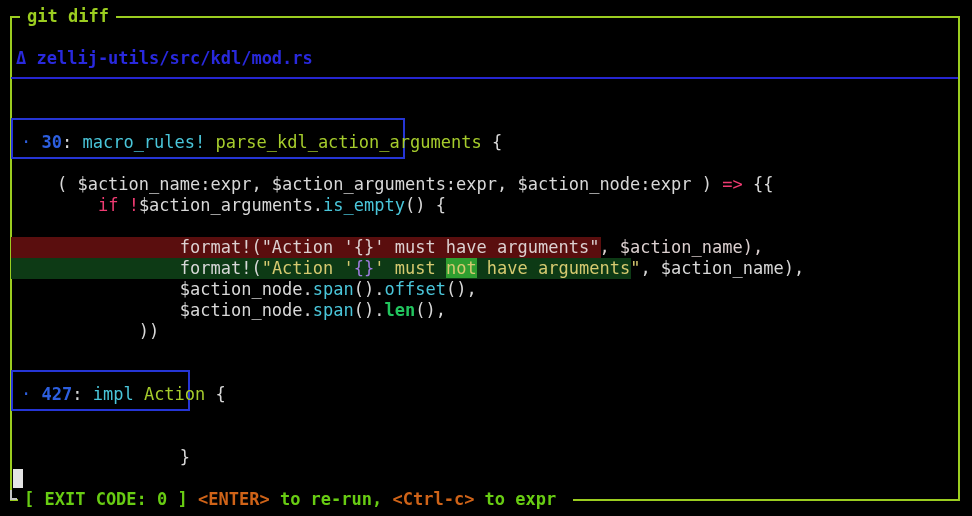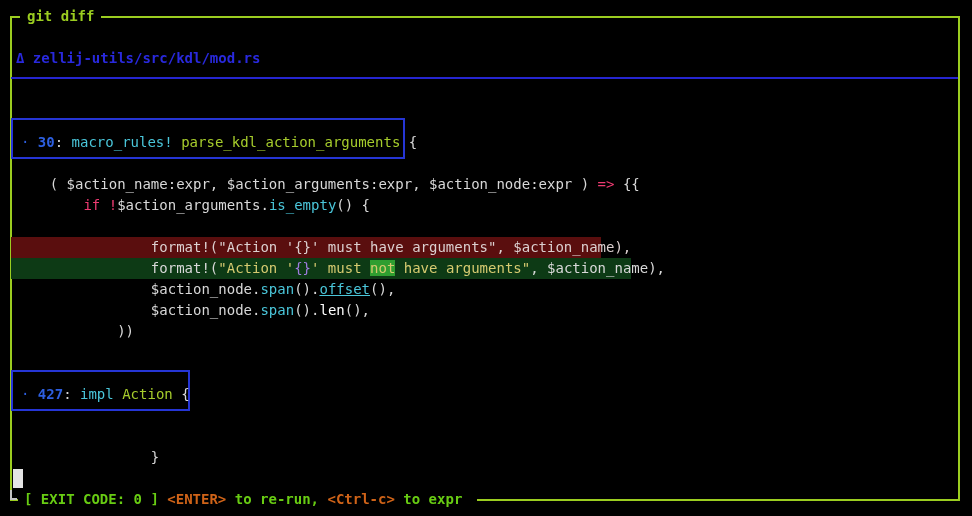--- a/index.html
+++ b/index.html
@@ -1,18 +1,18 @@
 <!DOCTYPE html>
 <html><head>
 <meta charset="utf-8">
 <style>
   html,body{margin:0;padding:0;background:#000;}
   .screen{
     position:relative;width:972px;height:516px;background:#000;overflow:hidden;
-    font-family:"DejaVu Sans Mono",monospace;font-size:14px;line-height:21px;
+    font-family:"DejaVu Sans Mono",monospace;font-size:17px;line-height:21px;
   }
   .frame{
     position:absolute;left:10px;top:16px;width:950px;height:485px;
     box-sizing:border-box;border:2px solid #9bcd20;z-index:1;
   }
   .title{
     position:absolute;left:20px;top:6px;height:21px;line-height:21px;z-index:3;
     background:#000;padding:0 7px;font-weight:bold;color:#9bcd20;white-space:pre;
   }
   .file-underline{position:absolute;left:11px;top:77px;width:947px;height:2px;background:#2525d0;z-index:1;}
@@ -57,24 +57,24 @@
       </div>
       <div class="trow" style="top: 237px;">
         <span class="rowbg" style="background: rgb(90, 14, 14); width: 590px;"></span>
         <span class="seg-line" style="left: 16px;"><span style="color: rgb(220, 208, 208);">                format!("Action '{}' must have arguments", $action_name),</span></span>
       </div>
       <div class="trow" style="top: 258px;">
         <span class="rowbg" style="background: rgb(13, 58, 21); width: 620px;"></span>
         <span class="seg-line" style="left: 16px;"><span style="color: rgb(216, 216, 216);">                format!(</span><span style="color: rgb(214, 202, 112);">"Action '</span><span style="color: rgb(159, 124, 224);">{}</span><span style="color: rgb(214, 202, 112);">' must </span><span style="color: rgb(214, 202, 112); background: rgb(47, 158, 48);">not</span><span style="color: rgb(214, 202, 112);"> have arguments"</span><span style="color: rgb(216, 216, 216);">, $action_name),</span></span>
       </div>
       <div class="trow" style="top: 279px;">
-        <span class="seg-line" style="left: 16px;"><span style="color: rgb(216, 216, 216);">                $action_node.</span><span style="color: rgb(74, 198, 218);">span</span><span style="color: rgb(216, 216, 216);">().</span><span style="color: rgb(74, 198, 218); text-decoration: underline;">offset</span><span style="color: rgb(216, 216, 216);">(),</span></span>
+        <span class="seg-line" style="left: 16px;"><span style="color: rgb(216, 216, 216);">                $action_node.</span><span style="color: rgb(74, 198, 218);">span</span><span style="color: rgb(216, 216, 216);">().</span><span style="color: rgb(74, 198, 218);">offset</span><span style="color: rgb(216, 216, 216);">(),</span></span>
       </div>
       <div class="trow" style="top: 300px;">
-        <span class="seg-line" style="left: 16px;"><span style="color: rgb(216, 216, 216);">                $action_node.</span><span style="color: rgb(74, 198, 218);">span</span><span style="color: rgb(216, 216, 216);">().</span><span style="color: #ffffff;">len</span><span style="color: rgb(216, 216, 216);">(),</span></span>
+        <span class="seg-line" style="left: 16px;"><span style="color: rgb(216, 216, 216);">                $action_node.</span><span style="color: rgb(74, 198, 218);">span</span><span style="color: rgb(216, 216, 216);">().</span><span style="color: #22c55e; font-weight: bold;">len</span><span style="color: rgb(216, 216, 216);">(),</span></span>
       </div>
       <div class="trow" style="top: 321px;">
         <span class="seg-line" style="left: 16px;"><span style="color: rgb(216, 216, 216);">            ))</span></span>
       </div>
       <div class="trow" style="top: 384px;">
         <span class="seg-line" style="left: 21px;"><span style="color: rgb(45, 95, 224);">· </span><span style="color: rgb(45, 95, 224); font-weight: bold;">427</span><span style="color: rgb(216, 216, 216);">: </span><span style="color: rgb(74, 198, 218);">impl</span><span style="color: rgb(216, 216, 216);"> </span><span style="color: rgb(166, 204, 44);">Action</span><span style="color: rgb(216, 216, 216);"> {</span></span>
       </div>
       <div class="trow" style="top: 447px;">
         <span class="seg-line" style="left: 16px;"><span style="color: rgb(216, 216, 216);">                }</span></span>
       </div>

